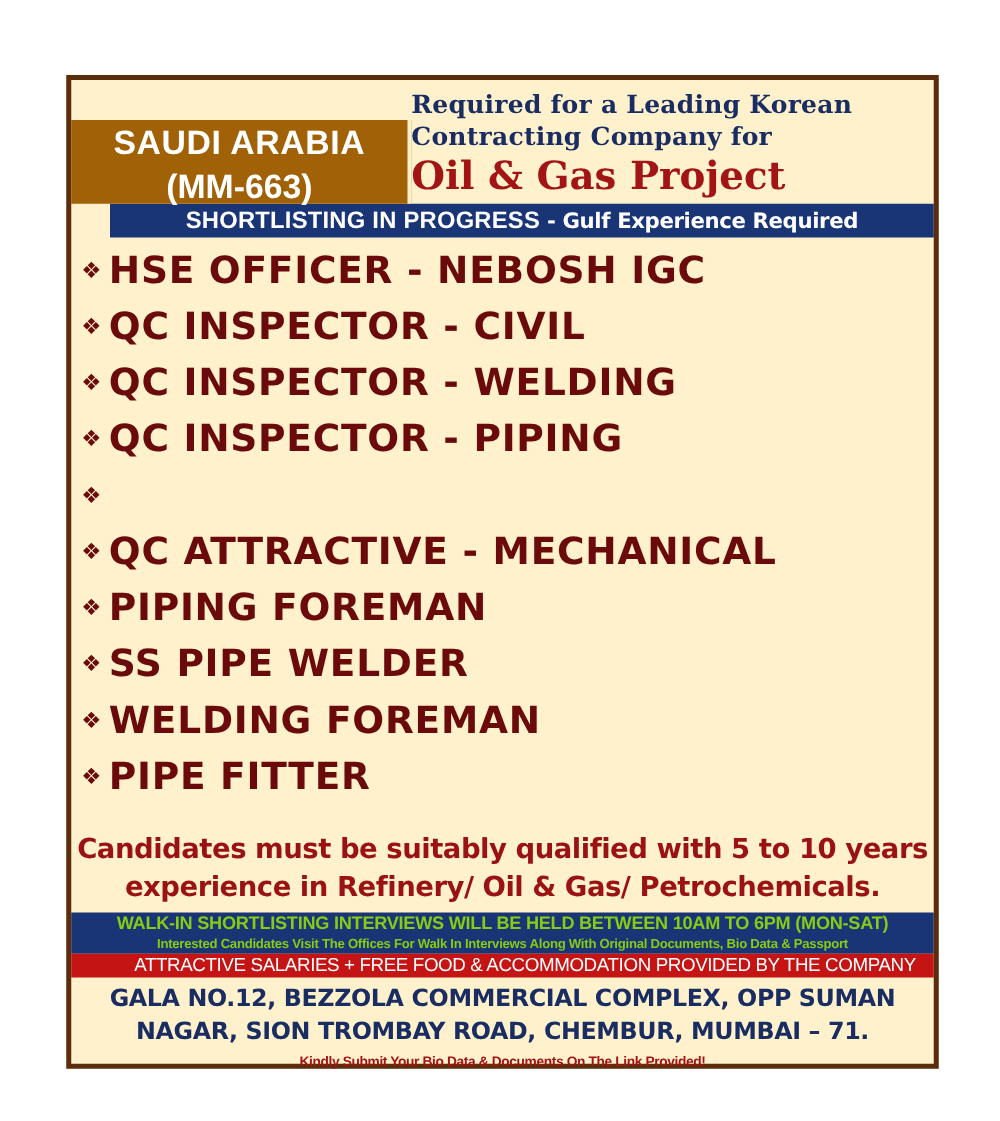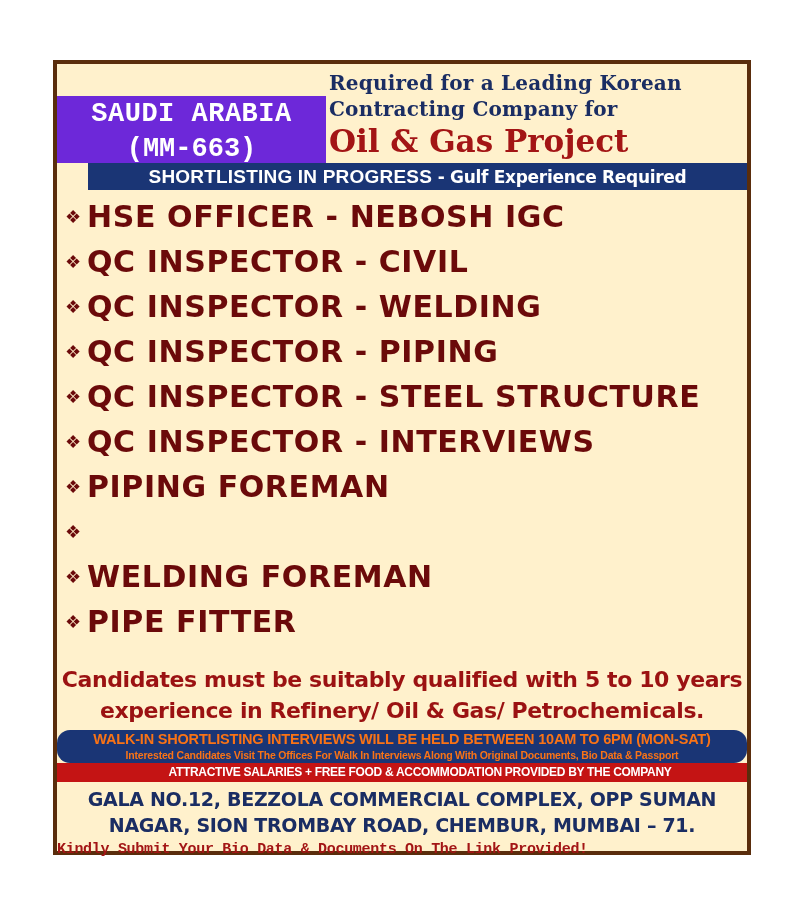--- a/index.html
+++ b/index.html
@@ -3,47 +3,47 @@
 <meta charset="utf-8">
 <style>
   html, body { margin:0; padding:0; background:#ffffff; }
   body { width:800px; height:897px; position:relative; overflow:hidden; font-family:"Liberation Sans", sans-serif; }
   .frame {
     position:absolute; left:53px; top:60px; width:690px; height:787px;
     border:4px solid #5a2d0c; background:#fff1cc; box-sizing:content-box;
   }
   .top { display:flex; height:99px; }
   .redbox {
-    width:269px; background:#6d28d9; color:#fff; display:flex; flex-direction:column;
-    align-items:center; justify-content:center; font-family:Liberation Mono, monospace;
+    width:269px; background:#a16207; color:#fff; display:flex; flex-direction:column;
+    align-items:center; justify-content:center; font-family:Liberation Sans, sans-serif;
     font-weight:bold; border-right:3px solid #fff1cc;margin-top:32px;
   }
   .redbox .l1 { font-size:27px; letter-spacing:0.5px; line-height:34px; margin-top:4px; }
   .redbox .l2 { font-size:27px; line-height:36px; }
   .req { flex:1; display:flex; flex-direction:column; align-items:flex-start; justify-content:center; font-family:"DejaVu Serif", serif; font-weight:bold; }
   .req .r1, .req .r2 { color:#1a2d63; font-size:20px; line-height:26px; letter-spacing:0.2px; }
   .req .r3 { color:#a31515; font-size:31px; line-height:34px; margin-top:2px; }
   .bar-navy {
     background:#1a3575; color:#fff; height:27px; line-height:27px; text-align:center;
     font-weight:bold; font-size:19px; white-space:nowrap; letter-spacing:0.2px;margin-left:31px;
   }
   .bar-navy .b2 { font-family:"DejaVu Sans", sans-serif; font-size:17px; letter-spacing:-0.3px; }
   .jobs { padding:4px 0 0 8px; }
   .job {
     display:flex; align-items:center; height:45px; color:#6b0a0a;
     font-family:"DejaVu Sans", sans-serif; font-weight:bold; font-size:30px; letter-spacing:0.6px; white-space:nowrap;
   }
   .job .dia { font-size:18px; width:20px; margin-right:2px; color:#6b0a0a; }
   .cand { text-align:center; color:#9b1212; font-family:"DejaVu Sans", sans-serif; font-weight:bold; font-size:22px; line-height:31px; margin-top:20px; letter-spacing:-0.4px; }
-  .walk { background:#1a3575; color:#f97316; text-align:center; margin-top:4px;border-radius:13px; }
+  .walk { background:#1a3575; color:#84cc16; text-align:center; margin-top:4px; }
   .walk .w1 { font-size:14.5px; font-weight:bold; line-height:18px; white-space:nowrap; letter-spacing:-0.2px; }
   .walk .w2 { font-size:10.5px; font-weight:bold; line-height:15px; white-space:nowrap; letter-spacing:-0.2px; }
-  .attr { background:#c41414; color:#fff; text-align:center; font-size:12px; line-height:19px; font-weight:bold; white-space:nowrap; letter-spacing:-0.3px;padding-left:36px; }
+  .attr { background:#c41414; color:#fff; text-align:center; font-size:15px; line-height:19px; font-weight:normal; white-space:nowrap; letter-spacing:-0.3px;padding-left:36px; }
   .addr { text-align:center; color:#1a2d63; font-family:"DejaVu Sans", sans-serif; font-weight:bold; font-size:19px; line-height:26px; margin-top:4px; letter-spacing:-0.3px; }
-  .kindly { text-align:left; color:#a31515; font-family:Liberation Mono, monospace; font-weight:bold; font-size:15px; line-height:24px; letter-spacing:-0.3px; }
+  .kindly { text-align:center; color:#a31515; font-family:Liberation Sans, sans-serif; font-weight:bold; font-size:11px; line-height:24px; letter-spacing:-0.3px; }
 </style>
 </head>
 <body>
 
 <div class="frame">
   <div class="top">
     <div class="redbox">
       <div class="l1">SAUDI ARABIA</div>
       <div class="l2">(MM-663)</div>
     </div>
@@ -68,32 +68,32 @@
     <div class="job">
         <span class="dia">❖</span>
         <span>QC INSPECTOR - WELDING</span>
       </div>
     <div class="job">
         <span class="dia">❖</span>
         <span>QC INSPECTOR - PIPING</span>
       </div>
     <div class="job">
         <span class="dia">❖</span>
-        <span>QC INSPECTOR - STEEL STRUCTURE</span>
       </div>
     <div class="job">
         <span class="dia">❖</span>
-        <span>QC INSPECTOR - INTERVIEWS</span>
+        <span>QC ATTRACTIVE - MECHANICAL</span>
       </div>
     <div class="job">
         <span class="dia">❖</span>
         <span>PIPING FOREMAN</span>
       </div>
     <div class="job">
         <span class="dia">❖</span>
+        <span>SS PIPE WELDER</span>
       </div>
     <div class="job">
         <span class="dia">❖</span>
         <span>WELDING FOREMAN</span>
       </div>
     <div class="job">
         <span class="dia">❖</span>
         <span>PIPE FITTER</span>
       </div>
   </div>

